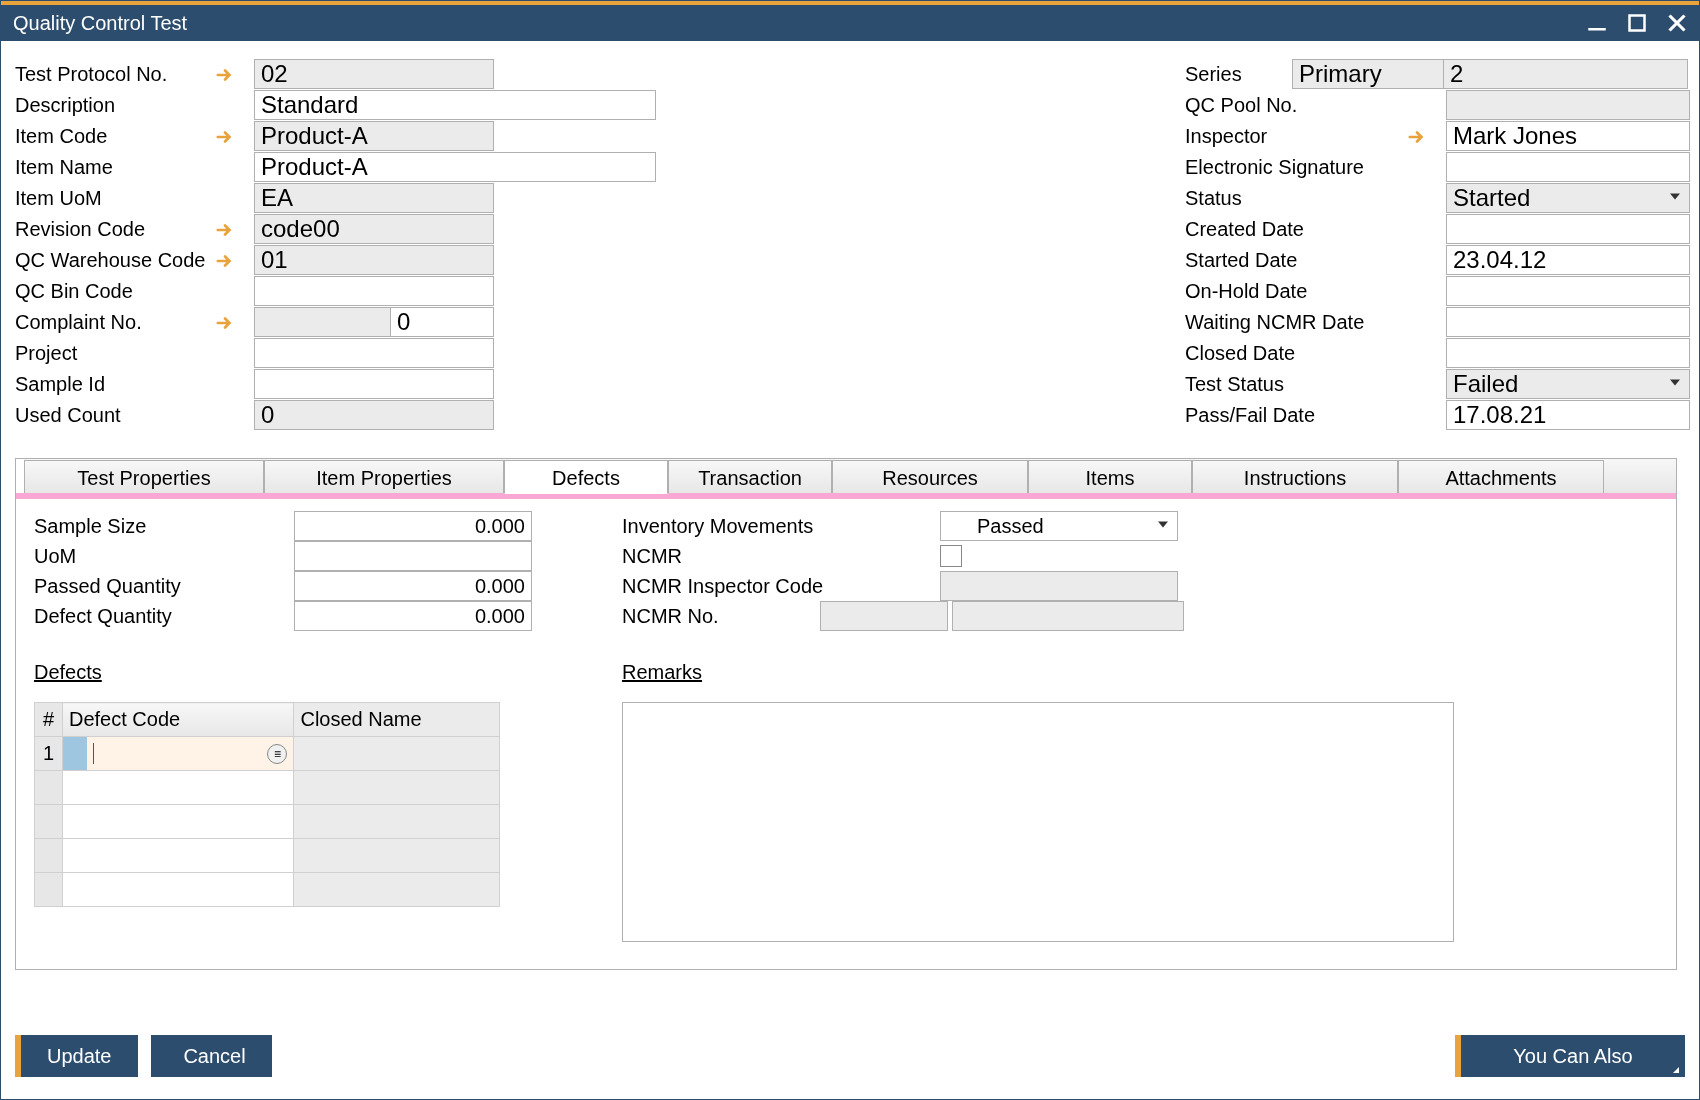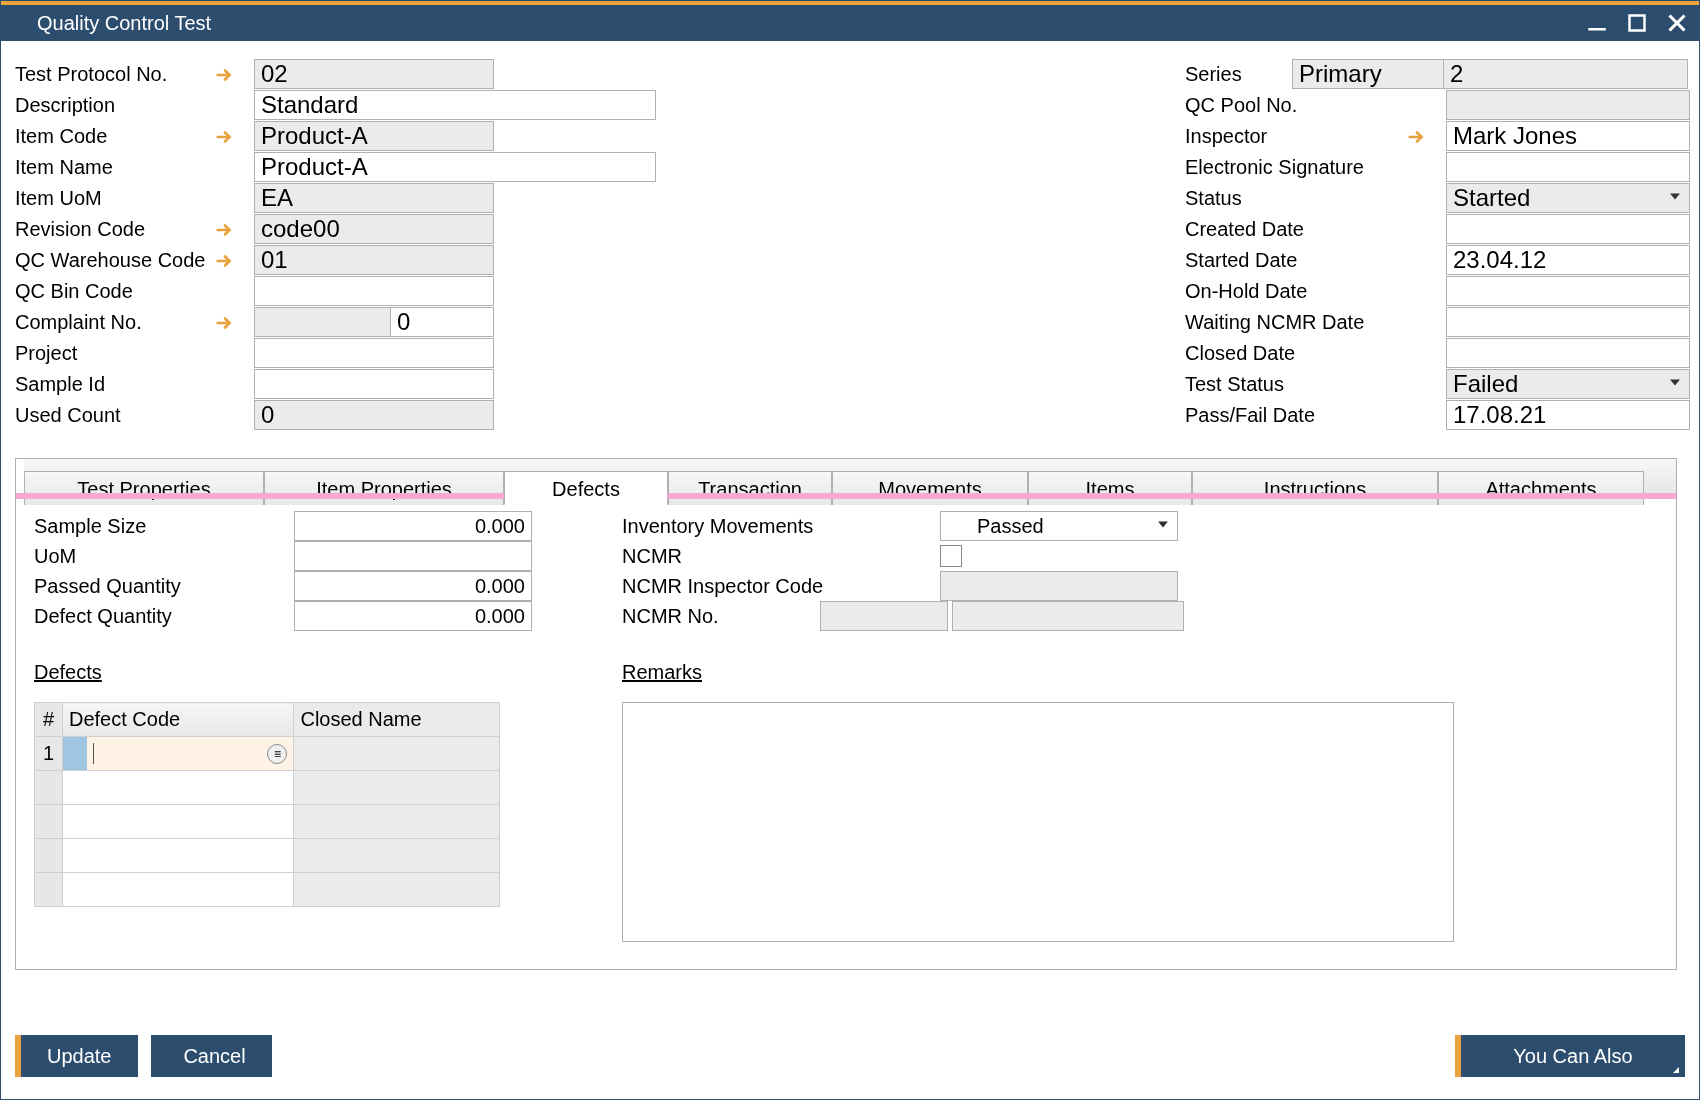--- a/index.html
+++ b/index.html
@@ -1,19 +1,19 @@
 <!DOCTYPE html>
 <html><head>
 <meta charset="utf-8">
 <style>
   * { box-sizing: border-box; margin: 0; padding: 0; }
   body { font-family: Arial, sans-serif; font-size: 14px; background: #fff; }
   .window { width: 1700px; height: 1100px; position: relative; border: 1px solid #2c4d6e; }
   .titlebar { background: #2c4d6e; color: #fff; height: 40px; display: flex; align-items: center; justify-content: space-between; border-top: 4px solid #e8a33c; padding: 0 12px; }
-  .title-text { font-size: 20px; margin-left: 24px; }
+  .title-text { font-size: 20px; }
   .window-ctrls { display: flex; align-items: center; gap: 20px; }
   .win-ctrl { width: 20px; height: 20px; color: #fff; cursor: pointer; display:flex; align-items:center; justify-content:center; }
   .content { position: absolute; top: 40px; left: 0; right: 0; bottom: 0; padding: 18px 14px; }
   .form-area { display: flex; gap: 510px; }
   .left-col, .right-col { display: flex; flex-direction: column; gap: 1px; }
   .left-col { width: 680px; }
   .right-col { width: 500px; }
   .form-row { display: flex; align-items: center; height: 30px; gap: 7px; }
   .form-label { flex: 0 0 232px; font-size: 20px; position: relative; color: #000; }
   .right-col .form-label { flex: 0 0 254px; }
@@ -24,22 +24,22 @@
   .w-short { width: 240px; }
   .w-long { width: 402px; }
   .series-pair { display:flex; }
   .series-pair .form-input:first-child { width:152px; }
   .series-pair .form-input:last-child { width:244px; margin-left:0; border-left:none; }
   .r-input { width: 244px; }
   .select-wrap { position: relative; display:inline-block;text-decoration:underline; }
   .select-wrap .caret { position:absolute; right:8px; top:50%; transform: translateY(-50%); pointer-events:none; }
   .tab-container { margin-top: 28px; border: 1px solid #b0b0b0; background:#fff; width:1662px; }
   .tab-strip { display:flex; background:linear-gradient(#f7f7f7,#e7e7e7); margin-left:8px;}
-  .tab { border:1px solid #b0b0b0; border-bottom:none; background:linear-gradient(#f7f7f7,#e7e7e7); padding:6px 0; font-size:20px; text-align:center; cursor:pointer; height:34px; position:relative; top:12px;}
-  .tab1{width:240px;} .tab2{width:240px;} .tab3{width:164px;} .tab4{width:164px;} .tab5{width:196px;} .tab6{width:164px;} .tab7{width:246px;} .tab8{width:206px;}
+  .tab { border:1px solid #b0b0b0; border-bottom:none; background:linear-gradient(#f7f7f7,#e7e7e7); padding:6px 0; font-size:20px; text-align:center; cursor:pointer; height:34px; position:relative; top:1px;}
+  .tab1{width:240px;} .tab2{width:240px;} .tab3{width:164px;} .tab4{width:164px;} .tab5{width:196px;} .tab6{width:164px;} .tab7{width:206px;} .tab8{width:206px;}
   .tab.active { background:#fff; border-bottom:1px solid #fff; z-index:2;}
   .tab-body { border-top:6px solid #f9a8d4; padding: 12px 18px 24px; position:relative; min-height:448px; display:flex; gap:88px; }
   .tb-left { width: 500px; }
   .tb-right { width: 840px; }
   .tb-row { display:flex; align-items:center; height:30px; }
   .tb-label { flex:0 0 260px; font-size:20px; }
   .tb-right .tb-label { flex:0 0 318px; }
   .tb-input { height:30px; border:1px solid #b0b0b0; padding:0 6px; font-size:20px; width:238px; text-align:right; background:#fff; }
   .tb-right .tb-input { width: 238px; text-align:left;padding-left:36px; }
   .section-title { font-size:20px; text-decoration:underline; margin-top:30px; margin-bottom:18px; }
@@ -252,21 +252,21 @@
         </div>
       </div>
     </div>
 
     <div class="tab-container">
       <div class="tab-strip">
         <div class="tab tab1">Test Properties</div>
         <div class="tab tab2">Item Properties</div>
         <div class="tab tab3 active">Defects</div>
         <div class="tab tab4">Transaction</div>
-        <div class="tab tab5">Movements</div>
+        <div class="tab tab5">Resources</div>
         <div class="tab tab6">Items</div>
         <div class="tab tab7">Instructions</div>
         <div class="tab tab8">Attachments</div>
       </div>
       <div class="tab-body">
         <div class="tb-left">
           <div class="tb-row">
             <div class="tb-label">Sample Size</div>
             <input class="tb-input" value="0.000" style="">
           </div>

